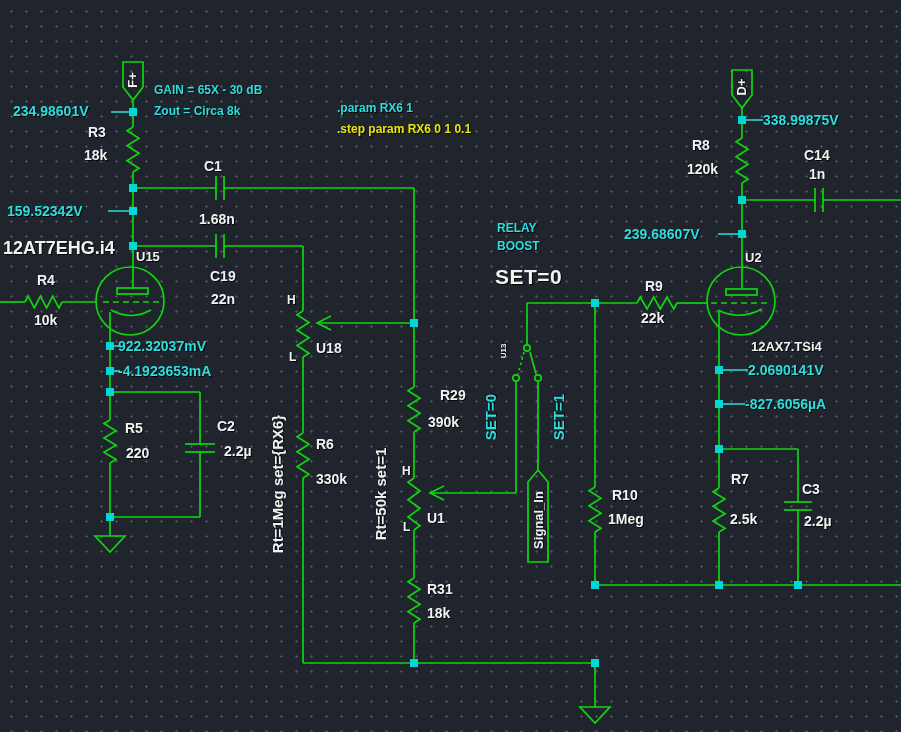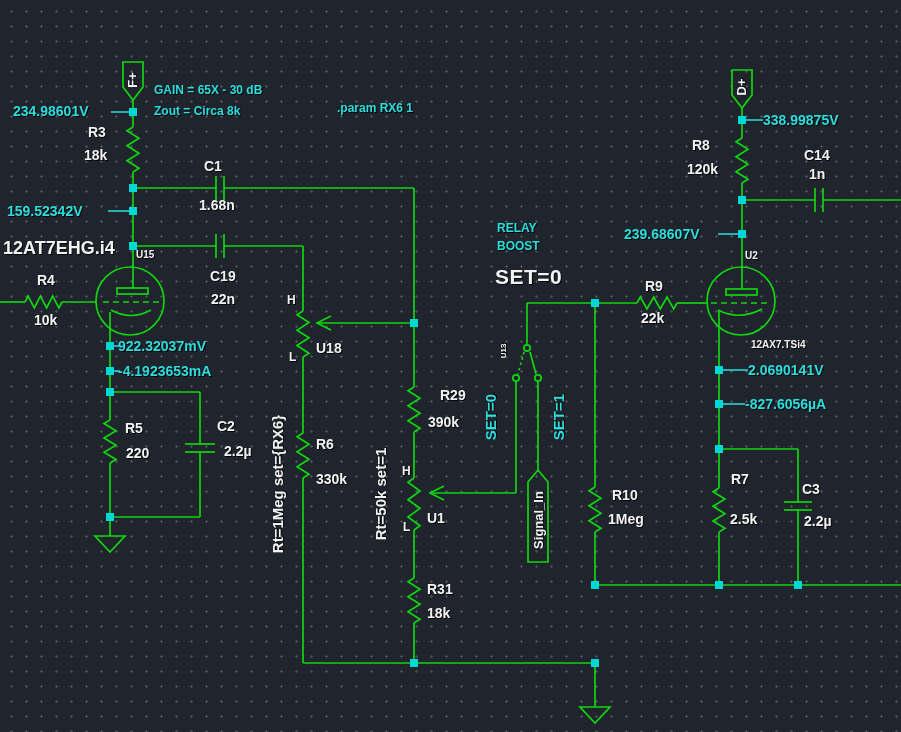--- a/index.html
+++ b/index.html
@@ -17,21 +17,21 @@
   }
   .white{color:#f2f2f2}
   .cyan{color:#2edddd}
   .yellow{color:#e9e50d}
   .s21{font-size:21px;letter-spacing:.5px}
   .s18{font-size:18px}
   .s17{font-size:14px}
   .s16{font-size:12px}
   .s15{font-size:15px}
   .s13{font-size:13px}
-  .s9{font-size:10px}
+  .s9{font-size:13px}
   .s8{font-size:8px}
   .vert{transform:translate(-50%,-50%) rotate(-90deg);}
 </style>
 </head>
 <body>
 
 <div class="stage">
 
   <svg width="901" height="732" viewBox="0 0 901 732">
     <g stroke="#0fd60f" stroke-width="1.7" fill="none">
@@ -224,21 +224,21 @@
       <rect x="715" y="581" width="8" height="8"></rect>
       <rect x="794" y="581" width="8" height="8"></rect>
       <rect x="410" y="659" width="8" height="8"></rect>
       <rect x="591" y="659" width="8" height="8"></rect>
     </g>
   </svg>
 
   <div class="lbl white s17" style="left:88px;top:125px">R3</div>
   <div class="lbl white s17" style="left:84px;top:148px">18k</div>
   <div class="lbl white s17" style="left:204px;top:159px">C1</div>
-  <div class="lbl white s17" style="left:199px;top:198px">1.68n</div>
+  <div class="lbl white s17" style="left:199px;top:212px">1.68n</div>
   <div class="lbl white s17" style="left:210px;top:269px">C19</div>
   <div class="lbl white s17" style="left:211px;top:292px">22n</div>
   <div class="lbl white s17" style="left:37px;top:273px">R4</div>
   <div class="lbl white s17" style="left:34px;top:313px">10k</div>
   <div class="lbl white s18" style="left:3px;top:239px">12AT7EHG.i4</div>
   <div class="lbl white s9" style="left:136px;top:250px">U15</div>
   <div class="lbl white s17" style="left:125px;top:421px">R5</div>
   <div class="lbl white s17" style="left:126px;top:446px">220</div>
   <div class="lbl white s17" style="left:217px;top:419px">C2</div>
   <div class="lbl white s17" style="left:224px;top:444px">2.2µ</div>
@@ -265,20 +265,21 @@
   <div class="lbl white s17" style="left:692px;top:138px">R8</div>
   <div class="lbl white s17" style="left:687px;top:162px">120k</div>
   <div class="lbl white s17" style="left:804px;top:148px">C14</div>
   <div class="lbl white s17" style="left:809px;top:167px">1n</div>
   <div class="lbl white s9" style="left:745px;top:251px">U2</div>
   <div class="lbl white s9" style="left:751px;top:340px">12AX7.TSi4</div>
 
   <div class="lbl cyan s16" style="left:154px;top:84px">GAIN = 65X - 30 dB</div>
   <div class="lbl cyan s16" style="left:154px;top:105px">Zout = Circa 8k</div>
   <div class="lbl cyan s16" style="left:337px;top:102px">.param RX6 1</div>
+  <div class="lbl yellow s16" style="left:337px;top:123px">.step param RX6 0 1 0.1</div>
   <div class="lbl cyan s16" style="left:497px;top:222px">RELAY</div>
   <div class="lbl cyan s16" style="left:497px;top:240px">BOOST</div>
   <div class="lbl white s21" style="left:495px;top:266px">SET=0</div>
 
   <div class="lbl cyan s17" style="left:13px;top:104px">234.98601V</div>
   <div class="lbl cyan s17" style="left:7px;top:204px">159.52342V</div>
   <div class="lbl cyan s17" style="left:118px;top:339px">922.32037mV</div>
   <div class="lbl cyan s17" style="left:118px;top:364px">-4.1923653mA</div>
   <div class="lbl cyan s17" style="left:624px;top:227px">239.68607V</div>
   <div class="lbl cyan s17" style="left:763px;top:113px">338.99875V</div>

